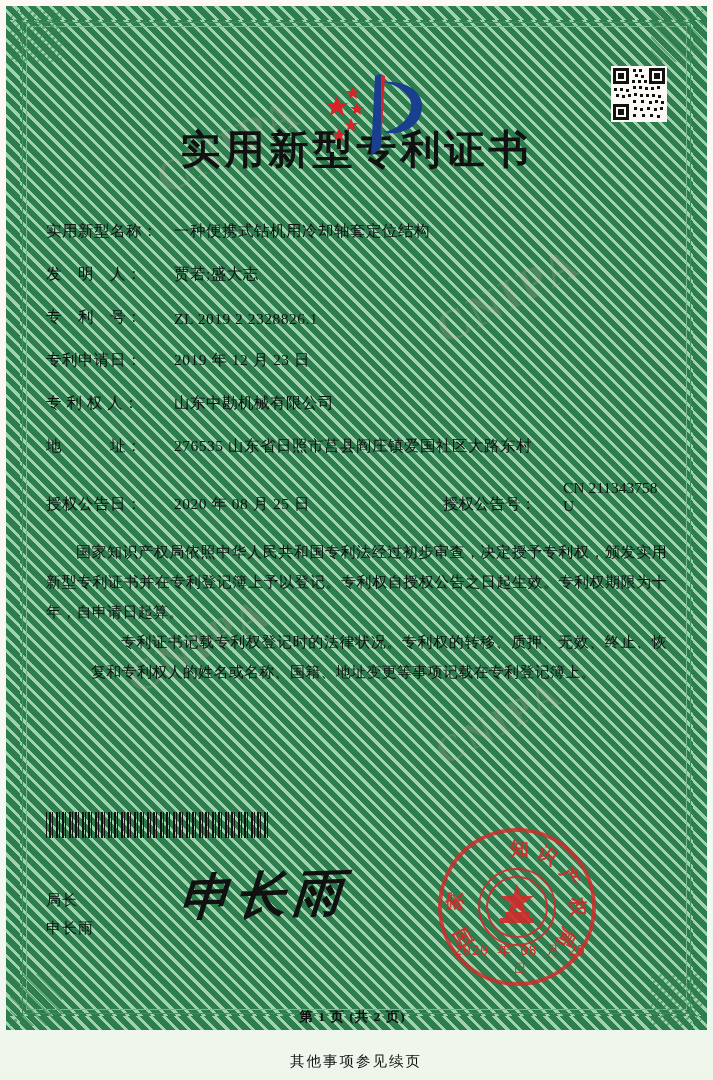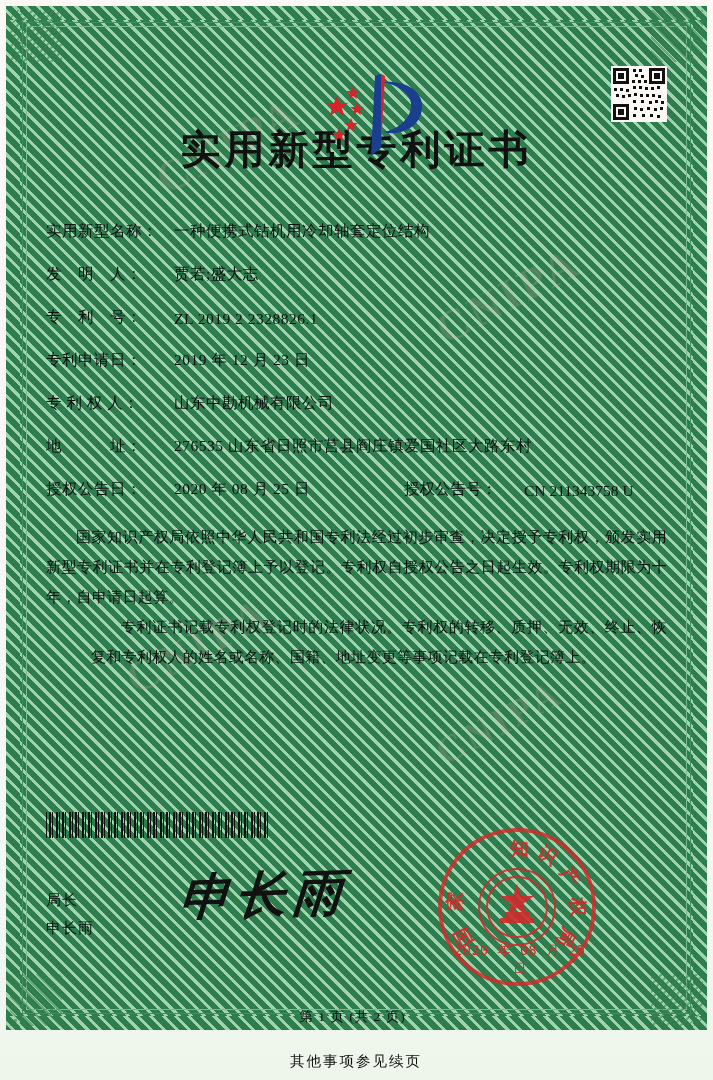--- a/index.html
+++ b/index.html
@@ -144,20 +144,21 @@
     white-space: pre;
   }
   .fvalue {
     flex: 1 1 auto;
     letter-spacing: 0.5px;
   }
   .frow.split .fvalue { flex: 0 0 230px; }
   .frow.split .flabel2 {
     width: 120px;
     flex: 0 0 120px;
+    margin-left: 39px;
   }
   .frow.split .fvalue2 { flex: 1 1 auto; }
 
   .para {
     margin-top: 20px;
     font-size: 15px;
     line-height: 30px;
     color: #111;
     text-indent: 2em;
     text-align: justify;
@@ -252,20 +253,21 @@
   }
 
   .page-num {
     position: absolute;
     left: 0; right: 8px;
     top: 1008px;
     text-align: center;
     font-size: 13.5px;
     color: #111;
     letter-spacing: 1px;
+    font-weight: bold;
   }
   .footer-note {
     position: absolute;
     left: 0; right: 1px;
     top: 1052px;
     text-align: center;
     font-size: 14.5px;
     color: #111;
     letter-spacing: 2px;
   }

